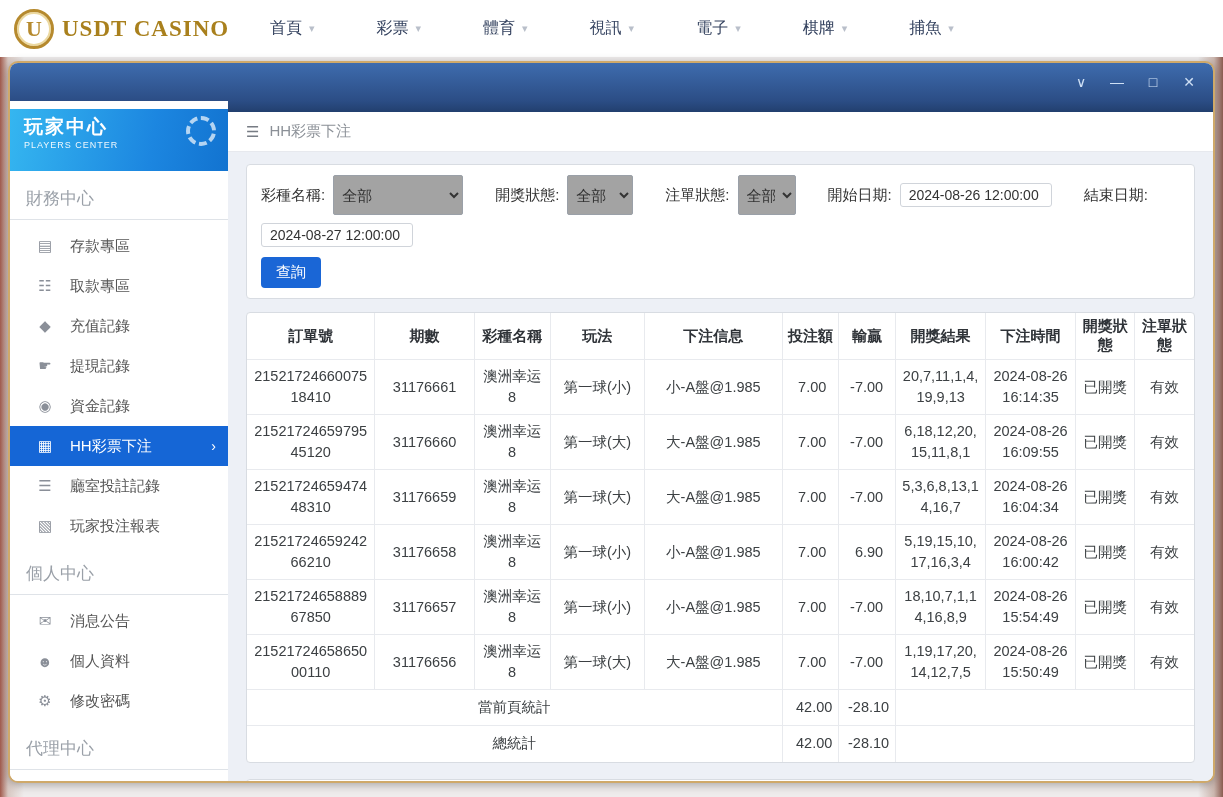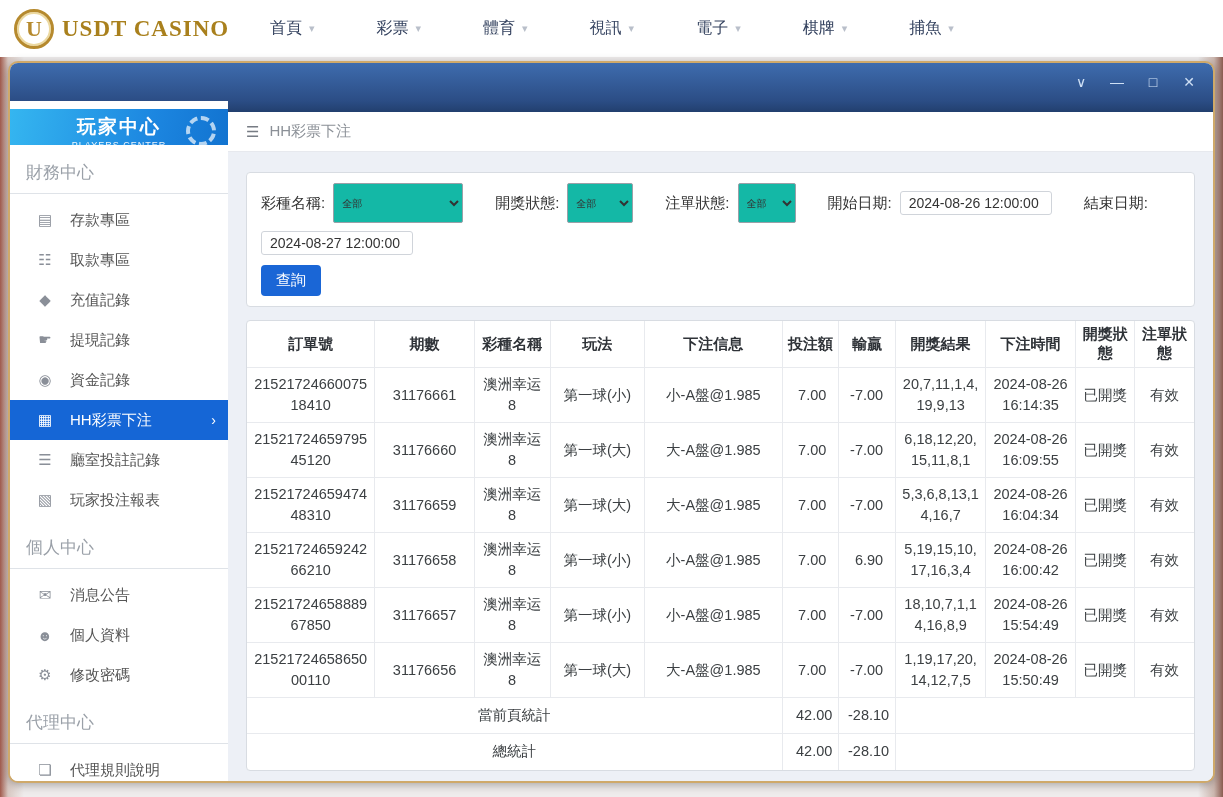--- a/index.html
+++ b/index.html
@@ -23,48 +23,48 @@
   .window { height:722px; border:2px solid #cfa96a; border-radius:10px; overflow:hidden; background:#fff;
     box-shadow:0 2px 10px rgba(0,0,0,.3); display:flex; flex-direction:column; }
   .titlebar { height:38px; flex:0 0 38px; background:linear-gradient(180deg,#3e6cae,#2b4d85);
     display:flex; align-items:center; justify-content:flex-end; padding:0 16px; gap:20px; }
   .win-btn { color:#cfe0f5; font-size:14px; cursor:pointer; width:16px; text-align:center; }
 
   .win-body { flex:1; display:flex; min-height:0; }
 
   
   .sidebar { width:218px; flex:0 0 218px; background:#fff; overflow:hidden; }
-  .sidebar-header { margin-top:8px; height:36px; background:linear-gradient(100deg,#35b6f0 0%,#1c86e0 65%,#1273d0 100%);
-    color:#fff; padding:5px 14px; position:relative;text-align:center; }
+  .sidebar-header { margin-top:8px; height:62px; background:linear-gradient(100deg,#35b6f0 0%,#1c86e0 65%,#1273d0 100%);
+    color:#fff; padding:5px 14px; position:relative; }
   .sidebar-title { font-size:19px; font-weight:bold; letter-spacing:2px; }
   .sidebar-sub { font-size:9px; letter-spacing:1px; opacity:.92; }
   .chip { position:absolute; right:12px; top:7px; width:30px; height:30px; border-radius:50%;
     border:4px dashed rgba(255,255,255,.8); opacity:.85; }
   .side-section-header { font-size:17px; color:#9aa0a8; padding:16px 16px 9px; border-bottom:1px solid #dfe3e8; margin-bottom:6px; }
   .side-item { display:flex; align-items:center; height:40px; padding:0 12px 0 26px; font-size:15px; color:#555; cursor:pointer; gap:16px; }
   .side-item .ic { color:#8a8f98; width:18px; text-align:center; font-size:15px; }
   .side-item.active { background:#1566d6; color:#fff; }
   .side-item.active .ic { color:#fff; }
   .side-item .chev { margin-left:auto; font-size:14px; color:#fff; display:none; }
   .side-item.active .chev { display:block; }
 
   
   .main { flex:1; display:flex; flex-direction:column; min-width:0; background:#edf0f6; }
   .main-topstrip { height:11px; background:linear-gradient(180deg,#2b4d85,#223f6e); }
   .crumb-bar { height:40px; background:#fff; display:flex; align-items:center; gap:10px; padding:0 18px;
     color:#8b9097; font-size:15px; border-bottom:1px solid #e7e9ee; }
   .hamburger { color:#777c84; font-size:15px; cursor:pointer; }
-  .content { flex:1; padding:20px 18px; overflow:hidden; }
+  .content { flex:1; padding:12px 18px; overflow:hidden; }
 
   
   .filter-panel { background:#fff; border:1px solid #d8dce2; border-radius:4px; padding:10px 14px; font-size:15px; color:#333; }
   .filter-row { display:flex; align-items:center; flex-wrap:wrap; gap:8px; }
   .filter-row label { margin-left:24px; }
   .filter-row label:first-child { margin-left:0; }
-  select { height:40px; font-size:10px; color:#333; border:1px solid #9aa0a8; border-radius:2px; background:#14b8a6; padding:3px 4px; cursor:pointer; }
+  select { height:40px; font-size:15px; color:#333; border:1px solid #9aa0a8; border-radius:2px; background:#a3a3a3; padding:3px 4px; cursor:pointer; }
   .sel-wide { width:130px; }
   .sel-mid { width:66px; }
   .sel-small { width:58px; }
   .date-input { width:152px; height:24px; border:1px solid #d0d4da; border-radius:3px; padding:4px 8px; font-size:14px; color:#333; }
   .btn-row { margin-top:10px; }
   .query-btn { background:#1a66d6; color:#fff; border:none; border-radius:4px; padding:6px 15px; font-size:15px; cursor:pointer; }
 
   
   .table-panel { margin-top:13px; background:#fff; border:1px solid #d8dce2; border-radius:4px; overflow:hidden; }
   table { width:100%; border-collapse:collapse; font-size:14.5px; color:#3c4043; table-layout:fixed; }

